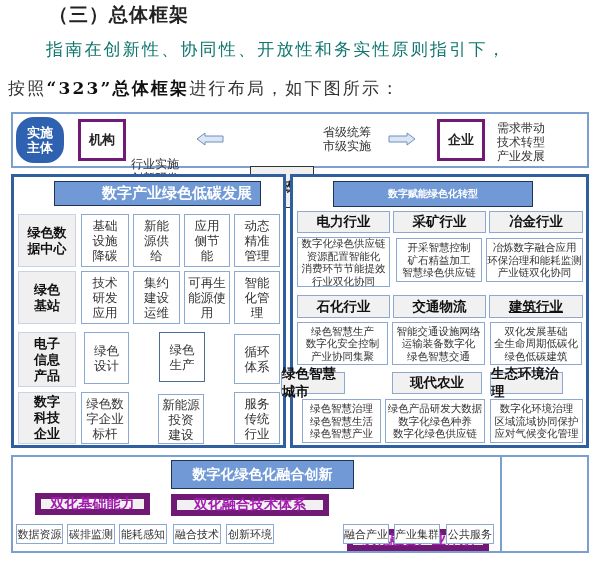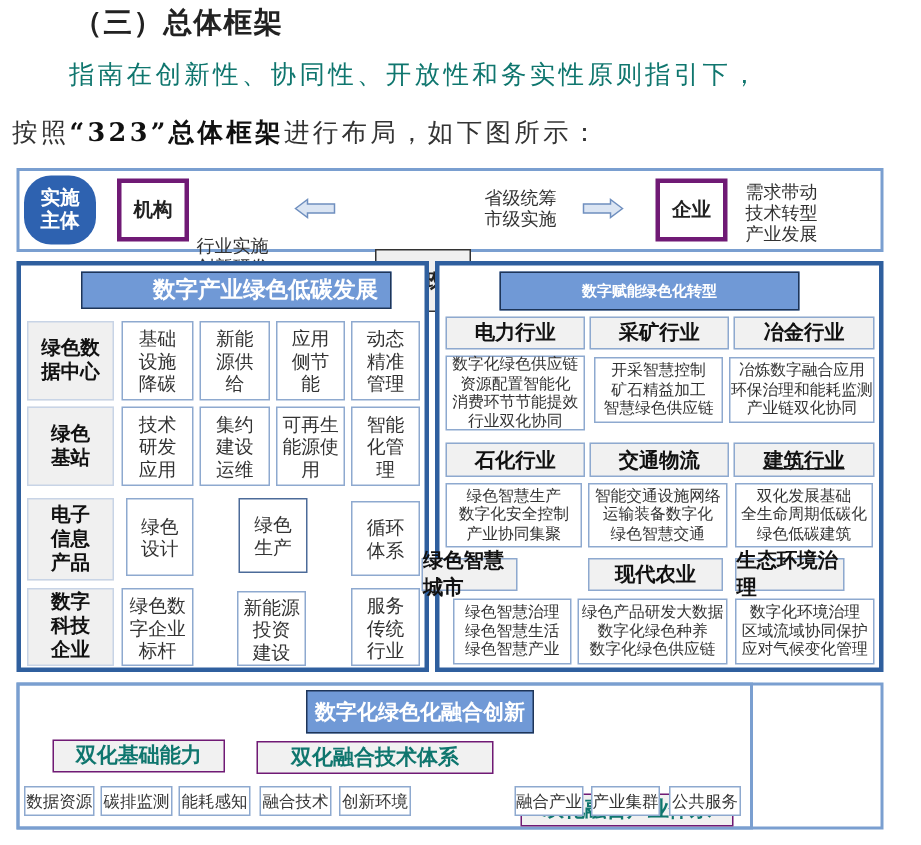--- a/index.html
+++ b/index.html
@@ -19,21 +19,21 @@
   .boxw { position: absolute; border: 3px solid #701a75; background: #fff; font-weight: bold; font-size: 13px; display:flex; align-items:center; justify-content:center; }
   .boxg { position: absolute; border: 1px solid #333; background: #f0f0f0; font-weight: bold; font-size: 13px; display:flex; align-items:center; justify-content:center;margin-top:47px; }
   .desc { position: absolute; font-size: 12px; line-height: 14px; color: #333; }
   .arrow { position: absolute; }
 
   .title-bar { position: absolute; background: #7099d6; color: #fff; font-weight: bold; display:flex; align-items:center; justify-content:center; border: 1px solid #1e3558; }
   .cat { position: absolute; background: #f0f0f0; border: 1px solid #c8d4e6; font-weight: bold; font-size: 13px; display:flex; align-items:center; justify-content:center; text-align:center; line-height: 16px; color: #111; }
   .cell { position: absolute; background: #fff; border: 1px solid #8ea9cf; font-size: 12.5px; display:flex; align-items:center; justify-content:center; text-align:center; line-height: 15px; color: #333; }
   .ind { position: absolute; background: #f1f1f1; border: 1px solid #8ea9cf; font-weight: bold; font-size: 13.5px; display:flex; align-items:center; justify-content:center; color: #111; }
   .inddesc { position: absolute; background: #fff; border: 1px solid #8ea9cf; font-size: 10.5px; line-height: 12.5px; display:flex; align-items:center; justify-content:center; text-align:center; color: #333; }
-  .sub { position: absolute; background: #f1f1f1; border: 1px solid #701a75; font-weight: bold; font-size: 14px; display:flex; align-items:center; justify-content:center; color: #0f766e; }
+  .sub { position: absolute; background: #f1f1f1; border: 6px solid #701a75; font-weight: bold; font-size: 14px; display:flex; align-items:center; justify-content:center; color: #a21caf; }
   .tag { position: absolute; background: #fff; border: 1px solid #8ea9cf; font-size: 11px; display:flex; align-items:center; justify-content:center; color: #333; }
   .ml { white-space: pre-line; }
 </style>
 </head>
 <body>
 
 <div class="heading">（三）总体框架</div>
 <div class="para1">指南在创新性、协同性、开放性和务实性原则指引下，</div>
 <div class="para2"><span>按照</span><b>“323”总体框架</b><span>进行布局，如下图所示：</span></div>
 
@@ -154,21 +154,21 @@
 绿色智慧产业</div>
 <div class="inddesc ml" style="left:385px; top:399px; width:100px; height:44px;">绿色产品研发大数据
 数字化绿色种养
 数字化绿色供应链</div>
 <div class="inddesc ml" style="left:490px; top:399px; width:93px; height:44px;">数字化环境治理
 区域流域协同保护
 应对气候变化管理</div>
 
 <div class="panel" style="left:11px; top:455px; width:491px; height:98px; border-width:2px;"></div>
 <div class="abs" style="left:11px; top:455px; width:578px; height:98px; border:2px solid #7a9fd0;"></div>
-<div class="title-bar" style="left:171px; top:460px; width:152px; height:29px; font-size:14px;margin-left:33px;">数字化绿色化融合创新</div>
+<div class="title-bar" style="left:171px; top:460px; width:183px; height:29px; font-size:14px;">数字化绿色化融合创新</div>
 
 <div class="sub" style="left:35px; top:493px; width:115px; height:22px;">双化基础能力</div>
 <div class="sub" style="left:171px; top:494px; width:158px; height:22px;">双化融合技术体系</div>
 <div class="sub" style="left:347px; top:494px; width:142px; height:22px;margin-top:35px;">双化融合产业体系</div>
 
 <div class="tag" style="left:16px; top:524px; width:47px; height:20px;">数据资源</div>
 <div class="tag" style="left:67px; top:524px; width:48px; height:20px;">碳排监测</div>
 <div class="tag" style="left:119px; top:524px; width:48px; height:20px;">能耗感知</div>
 
 <div class="tag" style="left:173px; top:524px; width:48px; height:20px;">融合技术</div>

